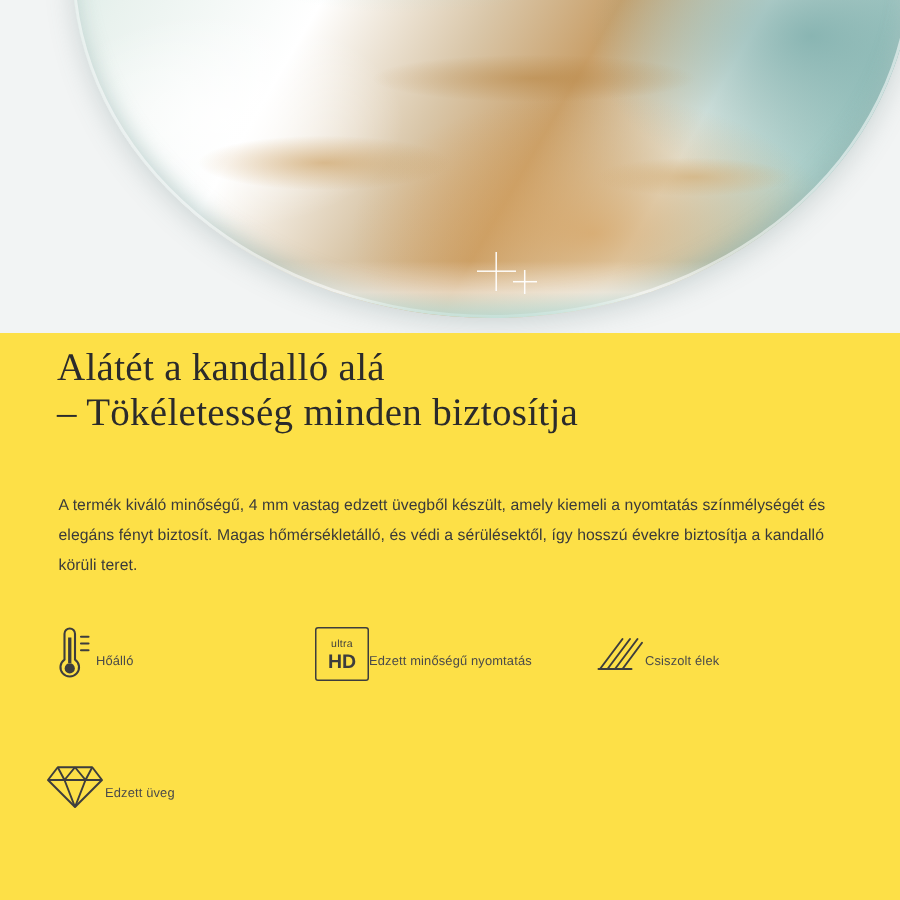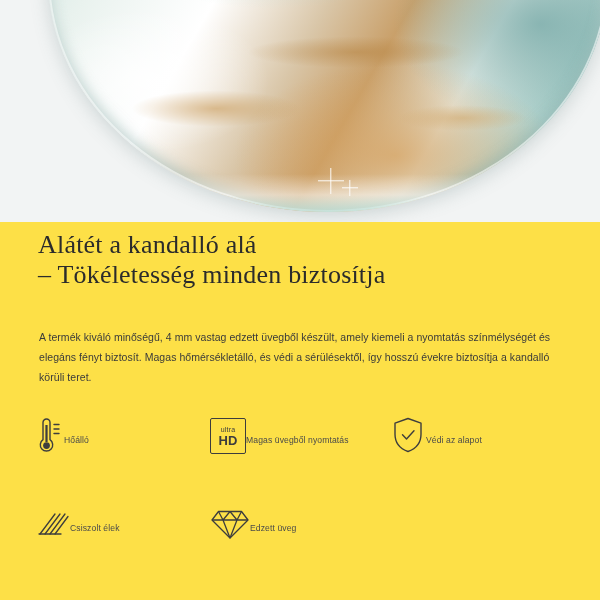--- a/index.html
+++ b/index.html
@@ -218,32 +218,23 @@
       <div class="cap">Hőálló</div>
     </div>
 
     <div class="feature">
       <div class="ic">
         <div class="ultrahd">
           <span class="u1">ultra</span>
           <span class="u2">HD</span>
         </div>
       </div>
-      <div class="cap">Magas üvegből nyomtatás</div>
-    </div>
-
-    <div class="feature">
-      <div class="ic">
-        <svg width="36" height="42" viewBox="0 0 36 42" fill="none" stroke="#3d3d3d" stroke-width="1.4" stroke-linecap="round" stroke-linejoin="round">
-          <path d="M18 3.5 31 8.2v11c0 8.6-5.6 14.6-13 17.3-7.4-2.7-13-8.7-13-17.3v-11z"></path>
-          <path d="M12.5 19.8l4 4.2 7.5-8.2"></path>
-        </svg>
-      </div>
-      <div class="cap">Védi az alapot</div>
-    </div>
+      <div class="cap">Edzett minőségű nyomtatás</div>
+    </div>
+
 
     <div class="feature">
       <div class="ic">
         <svg width="40" height="34" viewBox="0 0 40 34" fill="none" stroke="#3d3d3d" stroke-width="1.3" stroke-linecap="round">
           <path d="M10 27 L25 7"></path>
           <path d="M15 27 L30 7"></path>
           <path d="M20 27 L35 7"></path>
           <path d="M25 27 L38 9.5"></path>
           <path d="M9 27 H31"></path>
         </svg>

